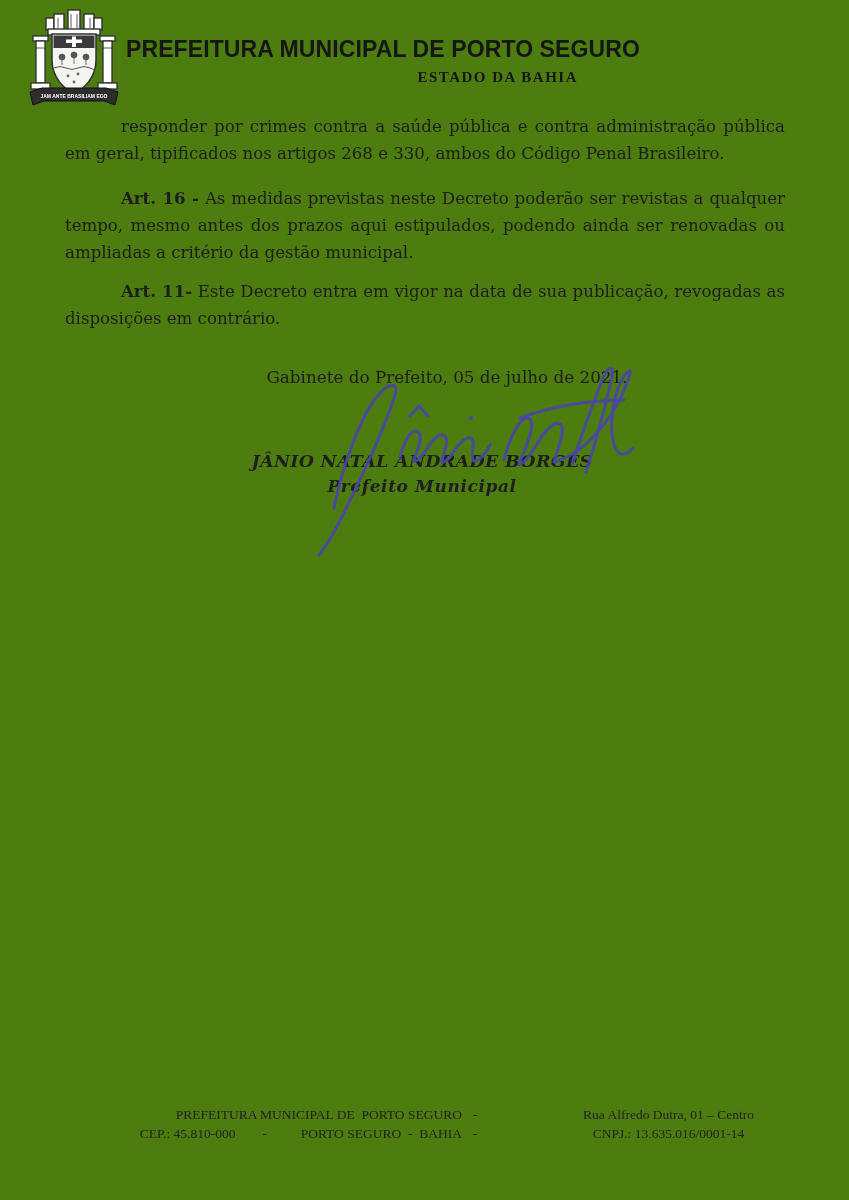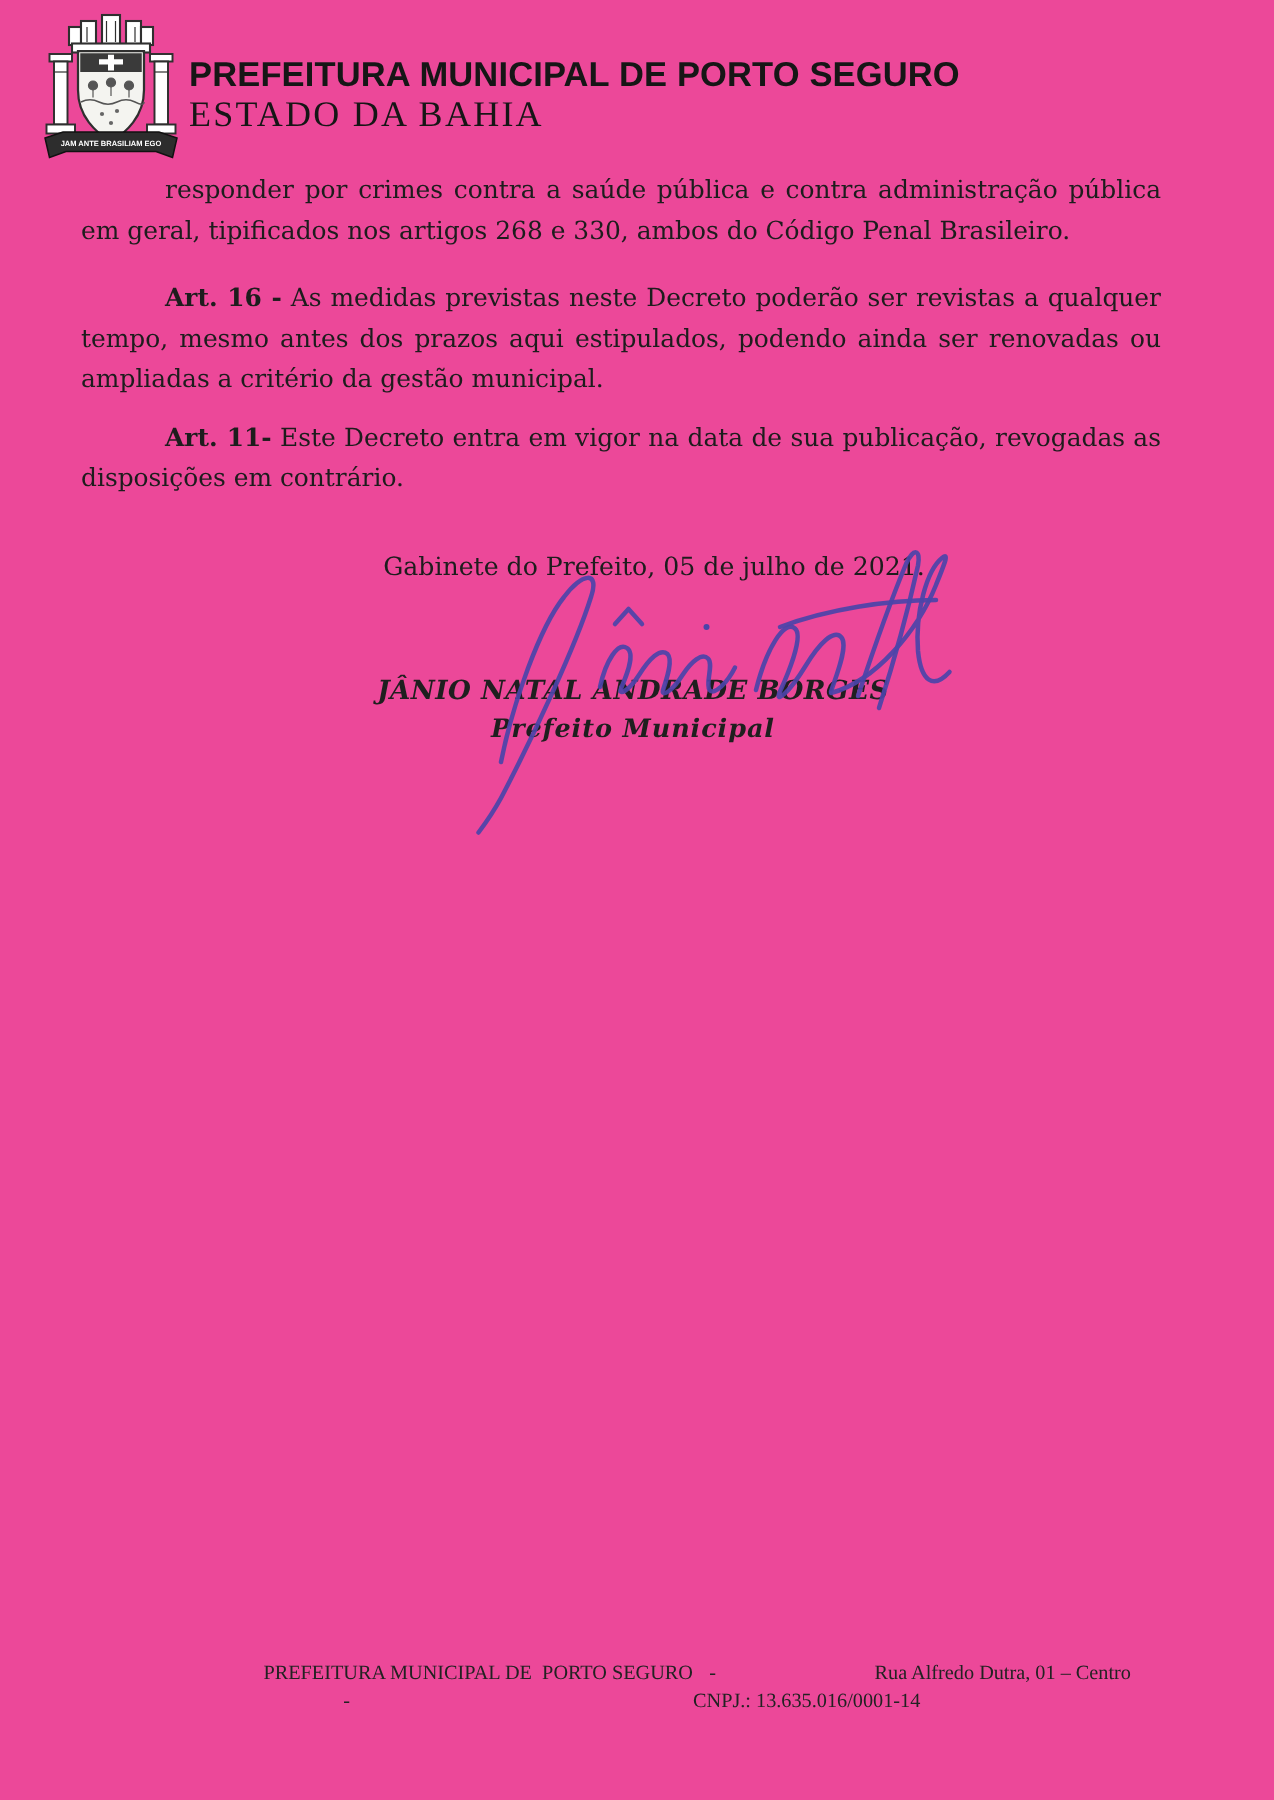--- a/index.html
+++ b/index.html
@@ -1,39 +1,39 @@
 <!DOCTYPE html>
 <html lang="pt"><head>
 <meta charset="utf-8">
 <style>
   html,body{margin:0;padding:0;background:#e8e8e8;}
   .page{
     position:relative;
     width:849px;height:1200px;
-    background:#ec4899;
+    background:#4d7c0f;
     margin:0 auto;
     overflow:hidden;
     font-family:"DejaVu Serif", serif;
     color:#1c1c1c;
   }
   
   .crest{position:absolute;left:28px;top:8px;width:92px;height:100px;}
   .titles{position:absolute;left:126px;top:36px;width:452px;}
   .org{
     font-family:"Liberation Sans", sans-serif;
     font-weight:bold;font-size:23px;line-height:26px;
     letter-spacing:0.1px;color:#161616;white-space:nowrap;
   }
   .state{
     font-family:"Liberation Serif", serif;
-    font-weight:normal;font-size:24px;line-height:24px;
-    letter-spacing:1.5px;color:#161616;text-align:left;margin-top:3px;
+    font-weight:bold;font-size:15px;line-height:24px;
+    letter-spacing:1.5px;color:#161616;text-align:right;margin-top:3px;
   }
   
-  .doc-body{position:absolute;left:54px;top:113px;width:720px;}
+  .doc-body{position:absolute;left:65px;top:113px;width:720px;}
   .para{
     margin:0 0 18px 0;
     font-size:16.6px;line-height:27px;
     text-align:justify;text-indent:56px;
     color:#1d1d1d;
   }
   .para:nth-of-type(2){margin-bottom:12px;}
   .para b{font-weight:bold;}
   .dateline{
     margin-top:32px;
@@ -162,17 +162,18 @@
 
     <path d="M278,102 C308,94 336,60 348,30 C354,15 357,8 352,12 C342,20 334,48 336,74 C338,94 346,100 357,88" stroke="#4b44a9"></path>
 
     <path d="M244,58 C276,46 316,40 348,40" stroke-width="2.4" stroke="#4b44a9"></path>
   </svg>
 
   <footer class="footer">
     <div class="f-left">PREFEITURA MUNICIPAL DE  PORTO SEGURO</div>
     <div class="f-sep">-</div>
     <div class="f-right">Rua Alfredo Dutra, 01 – Centro</div>
+    <div class="f-left">CEP.: 45.810-000        -          PORTO SEGURO  -  BAHIA</div>
     <div class="f-sep">-</div>
     <div class="f-right">CNPJ.: 13.635.016/0001-14</div>
   </footer>
 
 </div>
 
 </body></html>

